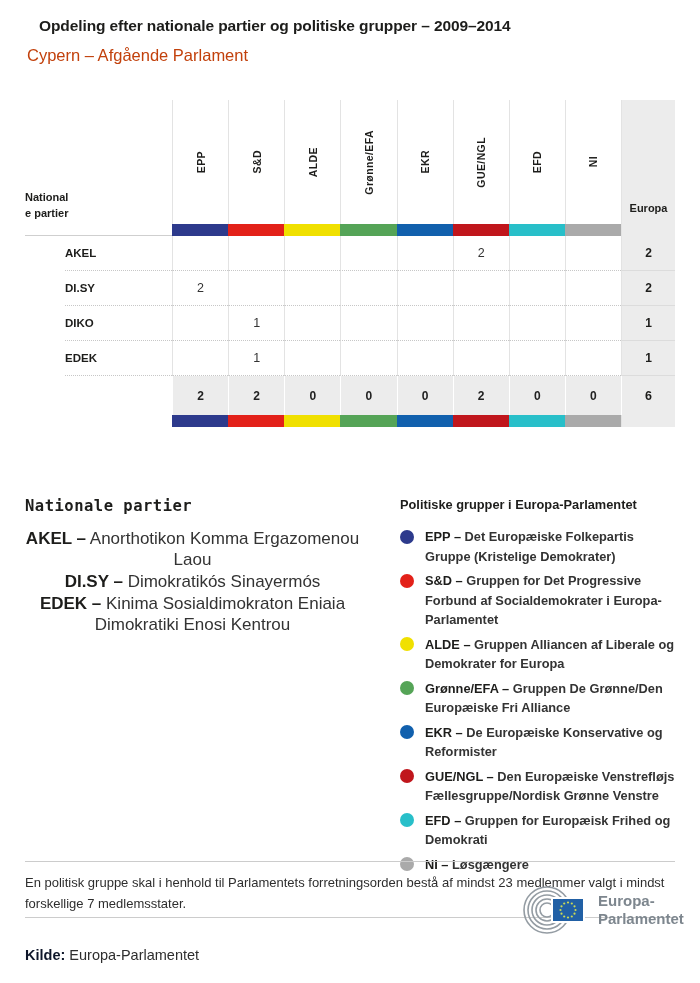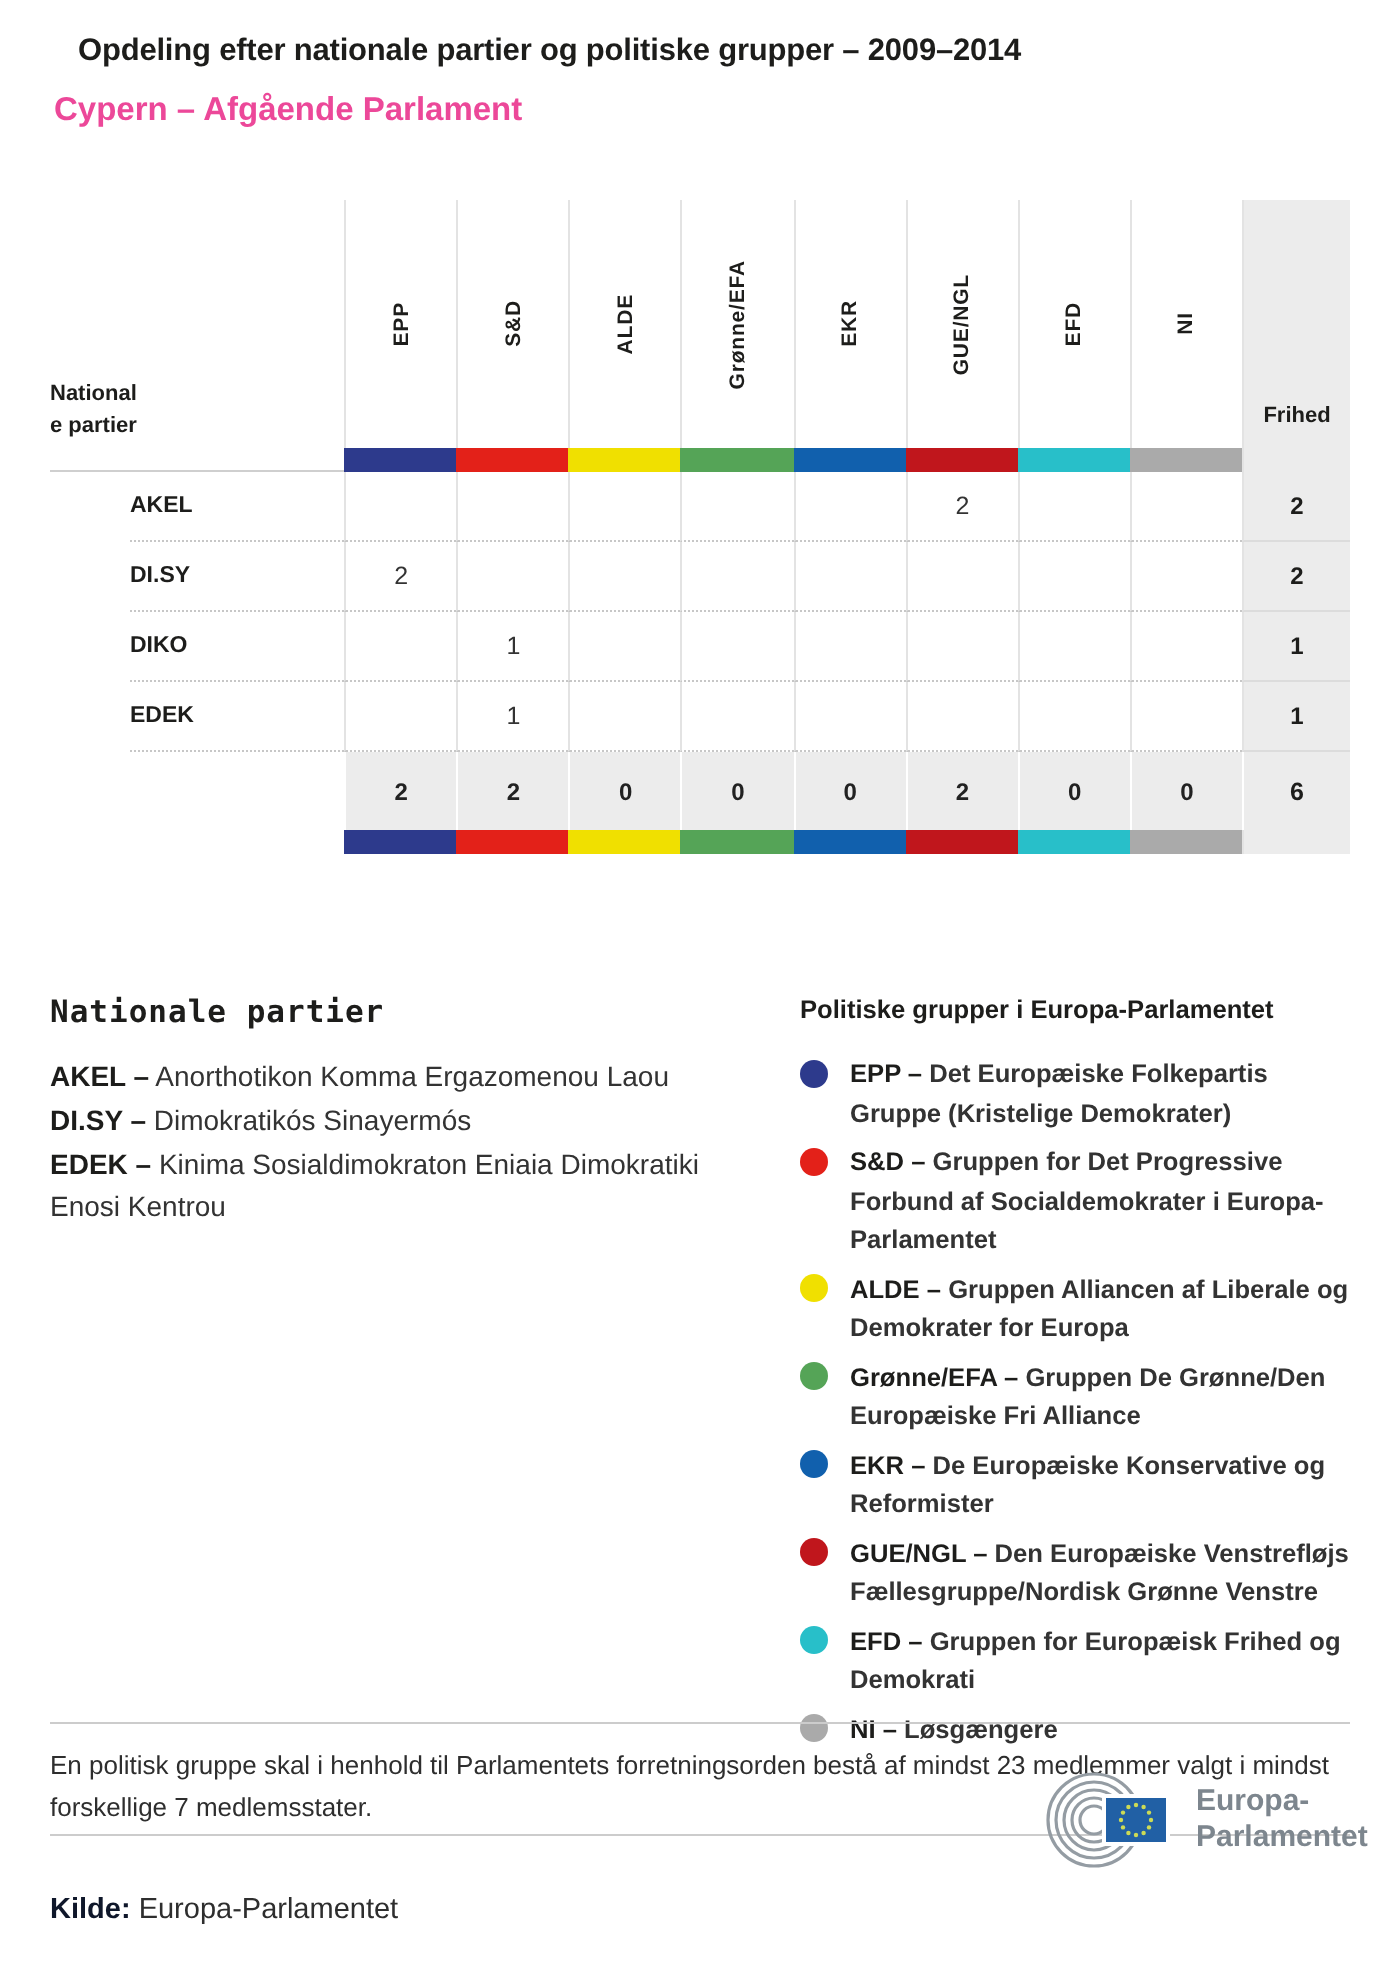--- a/index.html
+++ b/index.html
@@ -1,21 +1,21 @@
 <!DOCTYPE html>
 <html><head>
 <meta charset="utf-8">
 <style>
   html,body{margin:0;padding:0;background:#fff;}
   body{width:700px;height:983px;position:relative;font-family:"Liberation Sans",sans-serif;color:#1d1d1b;overflow:hidden;}
 
   .abs{position:absolute;}
 
   #title{left:25px;top:17px;font-size:15.5px;font-weight:700;white-space:nowrap;letter-spacing:-0.1px;margin-left:14px;}
-  #subtitle{left:27px;top:46px;font-size:16.5px;font-weight:700;color:#ec4899;white-space:nowrap;}
+  #subtitle{left:27px;top:46px;font-size:16.5px;font-weight:400;color:#c2410c;white-space:nowrap;}
 
   
   #tablegrid{left:25px;top:100px;width:650px;display:grid;
     grid-template-columns:147px repeat(8,1fr) 54px;
     grid-template-rows:124px 12px repeat(4,35px) 39px 12px;}
   .corner{display:flex;align-items:flex-end;padding-bottom:3px;}
   .corner span{font-size:11px;font-weight:700;width:46px;word-break:break-all;line-height:16px;}
   .ghead{border-left:1px solid #e3e3e3;display:flex;align-items:center;justify-content:center;}
   .vlabel{writing-mode:vertical-rl;transform:rotate(180deg);font-size:10.5px;font-weight:700;letter-spacing:0.4px;white-space:nowrap;}
   .seats-head{background:#ececec;border-left:1px solid #e3e3e3;display:flex;align-items:flex-end;justify-content:center;padding-bottom:10px;font-size:11px;font-weight:700;}
@@ -25,21 +25,21 @@
   .party{font-size:11.5px;font-weight:700;display:flex;align-items:center;border-bottom:1px dotted #c7c7c7;margin-left:40px;}
   .val{font-size:12.5px;color:#333;display:flex;align-items:center;justify-content:center;border-left:1px solid #e3e3e3;border-bottom:1px dotted #c7c7c7;}
   .seat-val{background:#ececec;font-size:12px;font-weight:700;display:flex;align-items:center;justify-content:center;border-left:1px solid #e3e3e3;border-bottom:1px solid #dcdcdc;}
   .blank{}
   .total{background:#ececec;font-size:12px;font-weight:700;color:#222;display:flex;align-items:center;justify-content:center;border-left:1px solid #fff;}
   .seat-total{background:#ececec;font-size:12.5px;font-weight:700;display:flex;align-items:center;justify-content:center;border-left:1px solid #fff;}
 
   
   #legend-left{left:25px;top:497px;width:350px;}
   #legend-left h3{margin:0 0 13px 0;font-family:"DejaVu Sans Mono",monospace;font-size:15.5px;font-weight:700;letter-spacing:0.5px;}
-  .pitem{font-size:14px;color:#333;line-height:21px;margin-bottom:1px;max-width:335px;}
+  .pitem{font-size:17px;color:#333;line-height:21px;margin-bottom:1px;max-width:335px;text-align:center;}
   .pitem b{color:#1d1d1b;}
 
   #legend-right{left:400px;top:497px;width:278px;}
   #legend-right h3{margin:0 0 15px 0;font-size:12.8px;font-weight:700;}
   .gitem{display:flex;gap:11px;margin-bottom:5px;font-size:12.8px;line-height:19.5px;color:#333;font-weight:bold;}
   .dot{width:14px;height:14px;border-radius:50%;flex:none;margin-top:2.5px;}
   .gitem b{color:#1d1d1b;}
 
   
   .hr{left:25px;width:650px;border-top:1px solid #ccc;height:0;}
@@ -77,21 +77,21 @@
     </div>
     <div class="ghead">
       <span class="vlabel">GUE/NGL</span>
     </div>
     <div class="ghead">
       <span class="vlabel">EFD</span>
     </div>
     <div class="ghead">
       <span class="vlabel">NI</span>
     </div>
-    <div class="seats-head">Frihed</div>
+    <div class="seats-head">Europa</div>
     <div class="bar-left"></div>
     <div class="bar" style="background: rgb(45, 58, 140);"></div>
     <div class="bar" style="background: rgb(227, 33, 25);"></div>
     <div class="bar" style="background: rgb(240, 224, 0);"></div>
     <div class="bar" style="background: rgb(85, 164, 87);"></div>
     <div class="bar" style="background: rgb(17, 96, 173);"></div>
     <div class="bar" style="background: rgb(192, 22, 28);"></div>
     <div class="bar" style="background: rgb(40, 191, 201);"></div>
     <div class="bar" style="background: rgb(170, 170, 170);"></div>
     <div class="seats-bg"></div>

